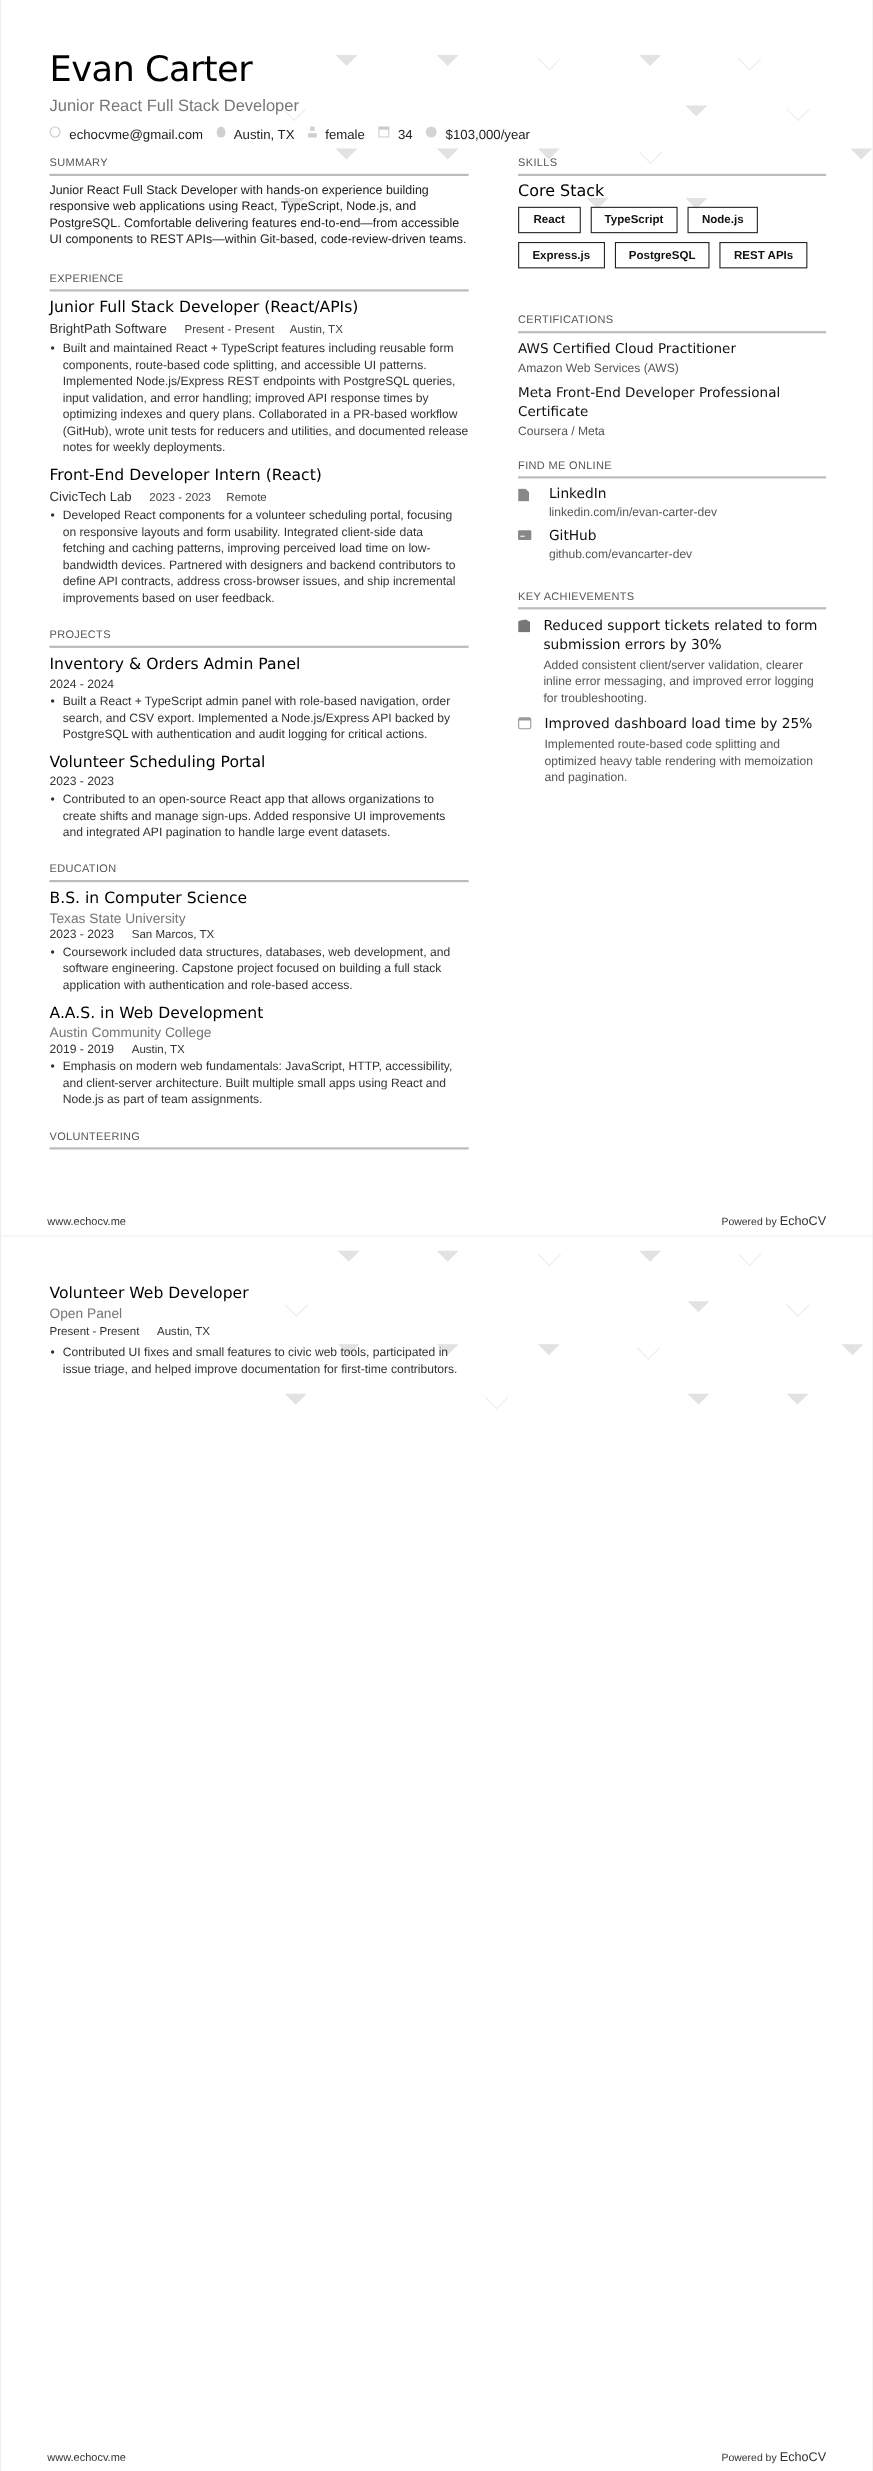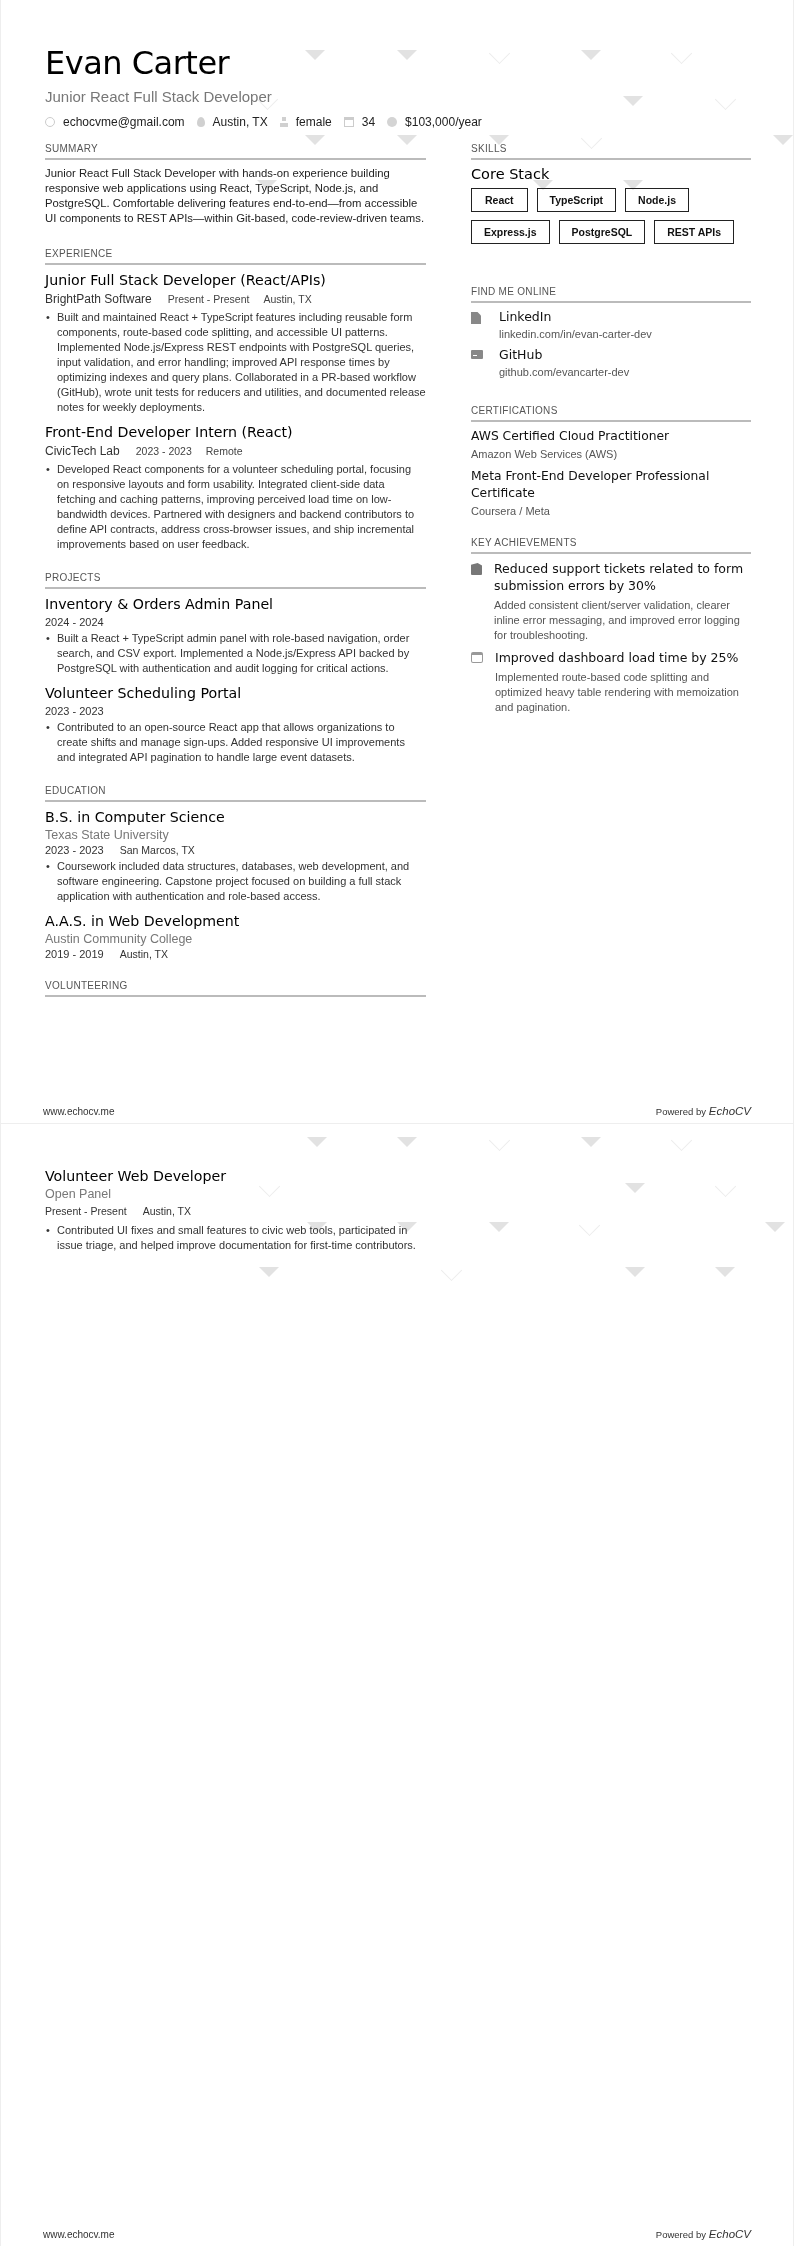--- a/index.html
+++ b/index.html
@@ -13,21 +13,21 @@
     .page2 { height: 1334px; border-top: 1px solid #eee; }
     .tri { position: absolute; width: 0; height: 0; border-left: 10px solid transparent; border-right: 10px solid transparent; border-top: 10px solid #e2e2e2; }
     .tri.outline { border-top-color: transparent; }
     .tri.outline::after { content: ""; position: absolute; left: -10px; top: -10px; width: 14px; height: 14px; border-right: 1px solid #ececec; border-bottom: 1px solid #ececec; transform: translate(3px,-4px) rotate(45deg); }
     .content { position: relative; z-index: 1; }
 
     .header { position: absolute; left: 44px; top: 44px; }
     .name { font-family: "DejaVu Sans", sans-serif; font-size: 32px; font-weight: 400; letter-spacing: -0.5px; color: #000; }
     .title { font-size: 15px; color: #777; margin-top: 6px; }
     .contacts { display: flex; align-items: center; gap: 0; margin-top: 10px; font-size: 12px; color: #222; }
-    .contact { display: flex; align-items: center; margin-right: 12px; }
+    .contact { display: flex; align-items: flex-start; margin-right: 12px; }
     .contact .ic { width: 10px; height: 10px; margin-right: 8px; color: #c8c8c8; font-size: 10px; line-height: 10px; text-align: center; }
     .ic-circle { border-radius: 50%; background: #d4d4d4; }
     .ic-at { border: 1px solid #ccc; border-radius: 50%; width: 10px; height: 10px; }
     .ic-pin { width: 8px !important; height: 10px !important; background: #d0d0d0; border-radius: 50% 50% 50% 50% / 60% 60% 40% 40%; }
     .ic-person { width: 8px !important; background: linear-gradient(#d0d0d0,#d0d0d0) center 0/4px 4px no-repeat, linear-gradient(#d0d0d0,#d0d0d0) center 6px/8px 4px no-repeat; }
     .ic-cal { border: 1px solid #ccc; border-top-width: 3px; }
 
     .col-left { position: absolute; left: 44px; top: 143px; width: 381px; }
     .col-right { position: absolute; left: 470px; top: 143px; width: 280px; }
     .sec-h { font-size: 10px; color: #555; letter-spacing: 0.3px; text-transform: uppercase; padding-bottom: 4px; border-bottom: 2px solid #bbb; margin-bottom: 6px; }
@@ -59,21 +59,21 @@
     .ach-item { display: flex; margin-bottom: 6px; }
     .ach-title { font-family: "DejaVu Sans", sans-serif; font-size: 12.5px; color: #111; line-height: 17px; }
     .ach-desc { font-size: 11px; color: #555; line-height: 15px; margin-top: 4px; }
     .ico-doc { width: 10px; height: 12px; background: #888; clip-path: polygon(0 0, 65% 0, 100% 30%, 100% 100%, 0 100%); }
     .ico-card { width: 12px; height: 9px; background: #888; border-radius: 1px; position: relative; }
     .ico-card::after { content: ""; position: absolute; left: 2px; top: 5px; width: 4px; height: 1px; background: #fff; }
     .ico-clip { width: 11px; height: 12px; background: #777; border-radius: 1px; clip-path: polygon(0 15%, 60% 0, 100% 20%, 100% 100%, 0 100%); }
     .ico-cal2 { width: 12px; height: 11px; border: 1px solid #999; border-top-width: 3px; border-radius: 2px; }
 
     .footer { position: absolute; left: 42px; right: 42px; display: flex; justify-content: space-between; align-items: baseline; font-size: 10px; color: #333; }
-    .footer .brand { font-size: 11.5px; color: #333; font-style: italic; }
+    .footer .brand { font-size: 11.5px; color: #333; }
     .footer .powered { font-size: 9.5px; }
 
     .p2-content { position: absolute; left: 44px; top: 43px; width: 381px; }
   </style>
 </head>
 <body>
 
 <div class="page page1">
   <div>
     <div class="tri" style="left:304px;top:50px"></div>
@@ -189,20 +189,23 @@
               <li>Coursework included data structures, databases, web development, and software engineering. Capstone project focused on building a full stack application with authentication and role-based access.</li>
             </ul>
         </div>
         <div class="exp-item">
           <div class="item-title">A.A.S. in Web Development</div>
           <div class="org-grey">Austin Community College</div>
           <div class="dates-line">
             <span class="d">2019 - 2019</span>
             <span>Austin, TX</span>
           </div>
+          <ul class="bul">
+              <li>Emphasis on modern web fundamentals: JavaScript, HTTP, accessibility, and client-server architecture. Built multiple small apps using React and Node.js as part of team assignments.</li>
+            </ul>
         </div>
       </section>
 
       <section>
         <div class="sec-h">Volunteering</div>
       </section>
     </div>
 
     <div class="col-right">
       <section>
@@ -212,50 +215,50 @@
           <span class="tag t0">React</span>
           <span class="tag">TypeScript</span>
           <span class="tag">Node.js</span>
           <span class="tag">Express.js</span>
           <span class="tag">PostgreSQL</span>
           <span class="tag">REST APIs</span>
         </div>
       </section>
 
       <section style="margin-bottom:20px">
+        <div class="sec-h">Certifications</div>
+        <div>
+          <div class="cert-name">AWS Certified Cloud Practitioner</div>
+          <div class="cert-org">Amazon Web Services (AWS)</div>
+        </div>
+        <div>
+          <div class="cert-name">Meta Front-End Developer Professional Certificate</div>
+          <div class="cert-org">Coursera / Meta</div>
+        </div>
+      </section>
+
+      <section style="margin-bottom:20px">
         <div class="sec-h">Find Me Online</div>
         <div class="online-item">
           <div class="oi">
               <div class="ico-doc"></div>
             </div>
           <div>
             <div class="online-name">LinkedIn</div>
             <div class="online-url">linkedin.com/in/evan-carter-dev</div>
           </div>
         </div>
         <div class="online-item">
           <div class="oi">
               <div class="ico-card"></div>
             </div>
           <div>
             <div class="online-name">GitHub</div>
             <div class="online-url">github.com/evancarter-dev</div>
           </div>
-        </div>
-      </section>
-
-      <section style="margin-bottom:20px">
-        <div class="sec-h">Certifications</div>
-        <div>
-          <div class="cert-name">AWS Certified Cloud Practitioner</div>
-          <div class="cert-org">Amazon Web Services (AWS)</div>
-        </div>
-        <div>
-          <div class="cert-name">Meta Front-End Developer Professional Certificate</div>
-          <div class="cert-org">Coursera / Meta</div>
         </div>
       </section>
 
       <section>
         <div class="sec-h">Key Achievements</div>
         <div class="ach-item online-item">
           <div class="oi">
               <div class="ico-clip"></div>
             </div>
           <div>

